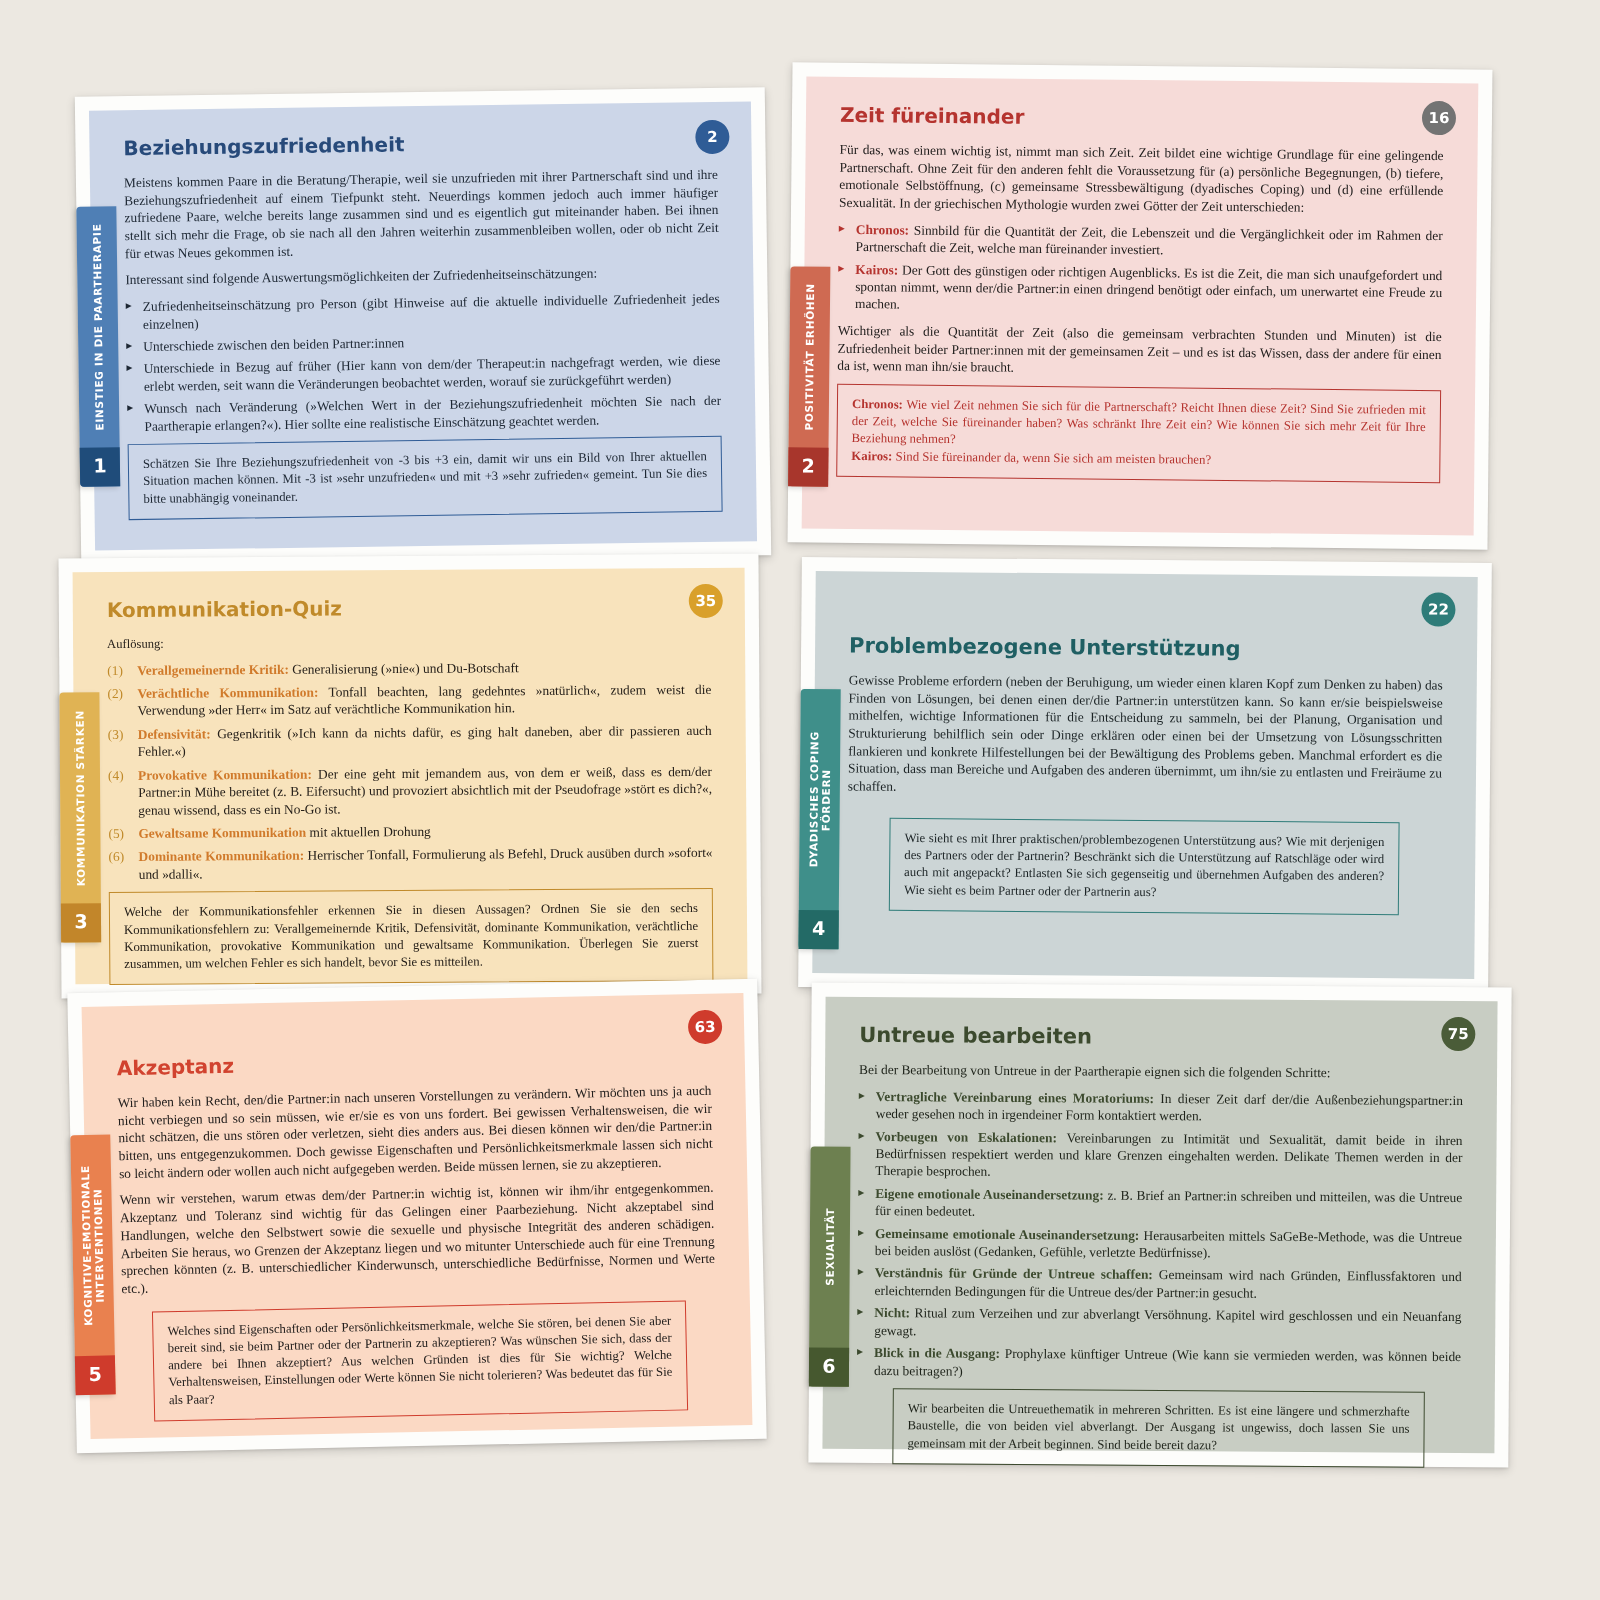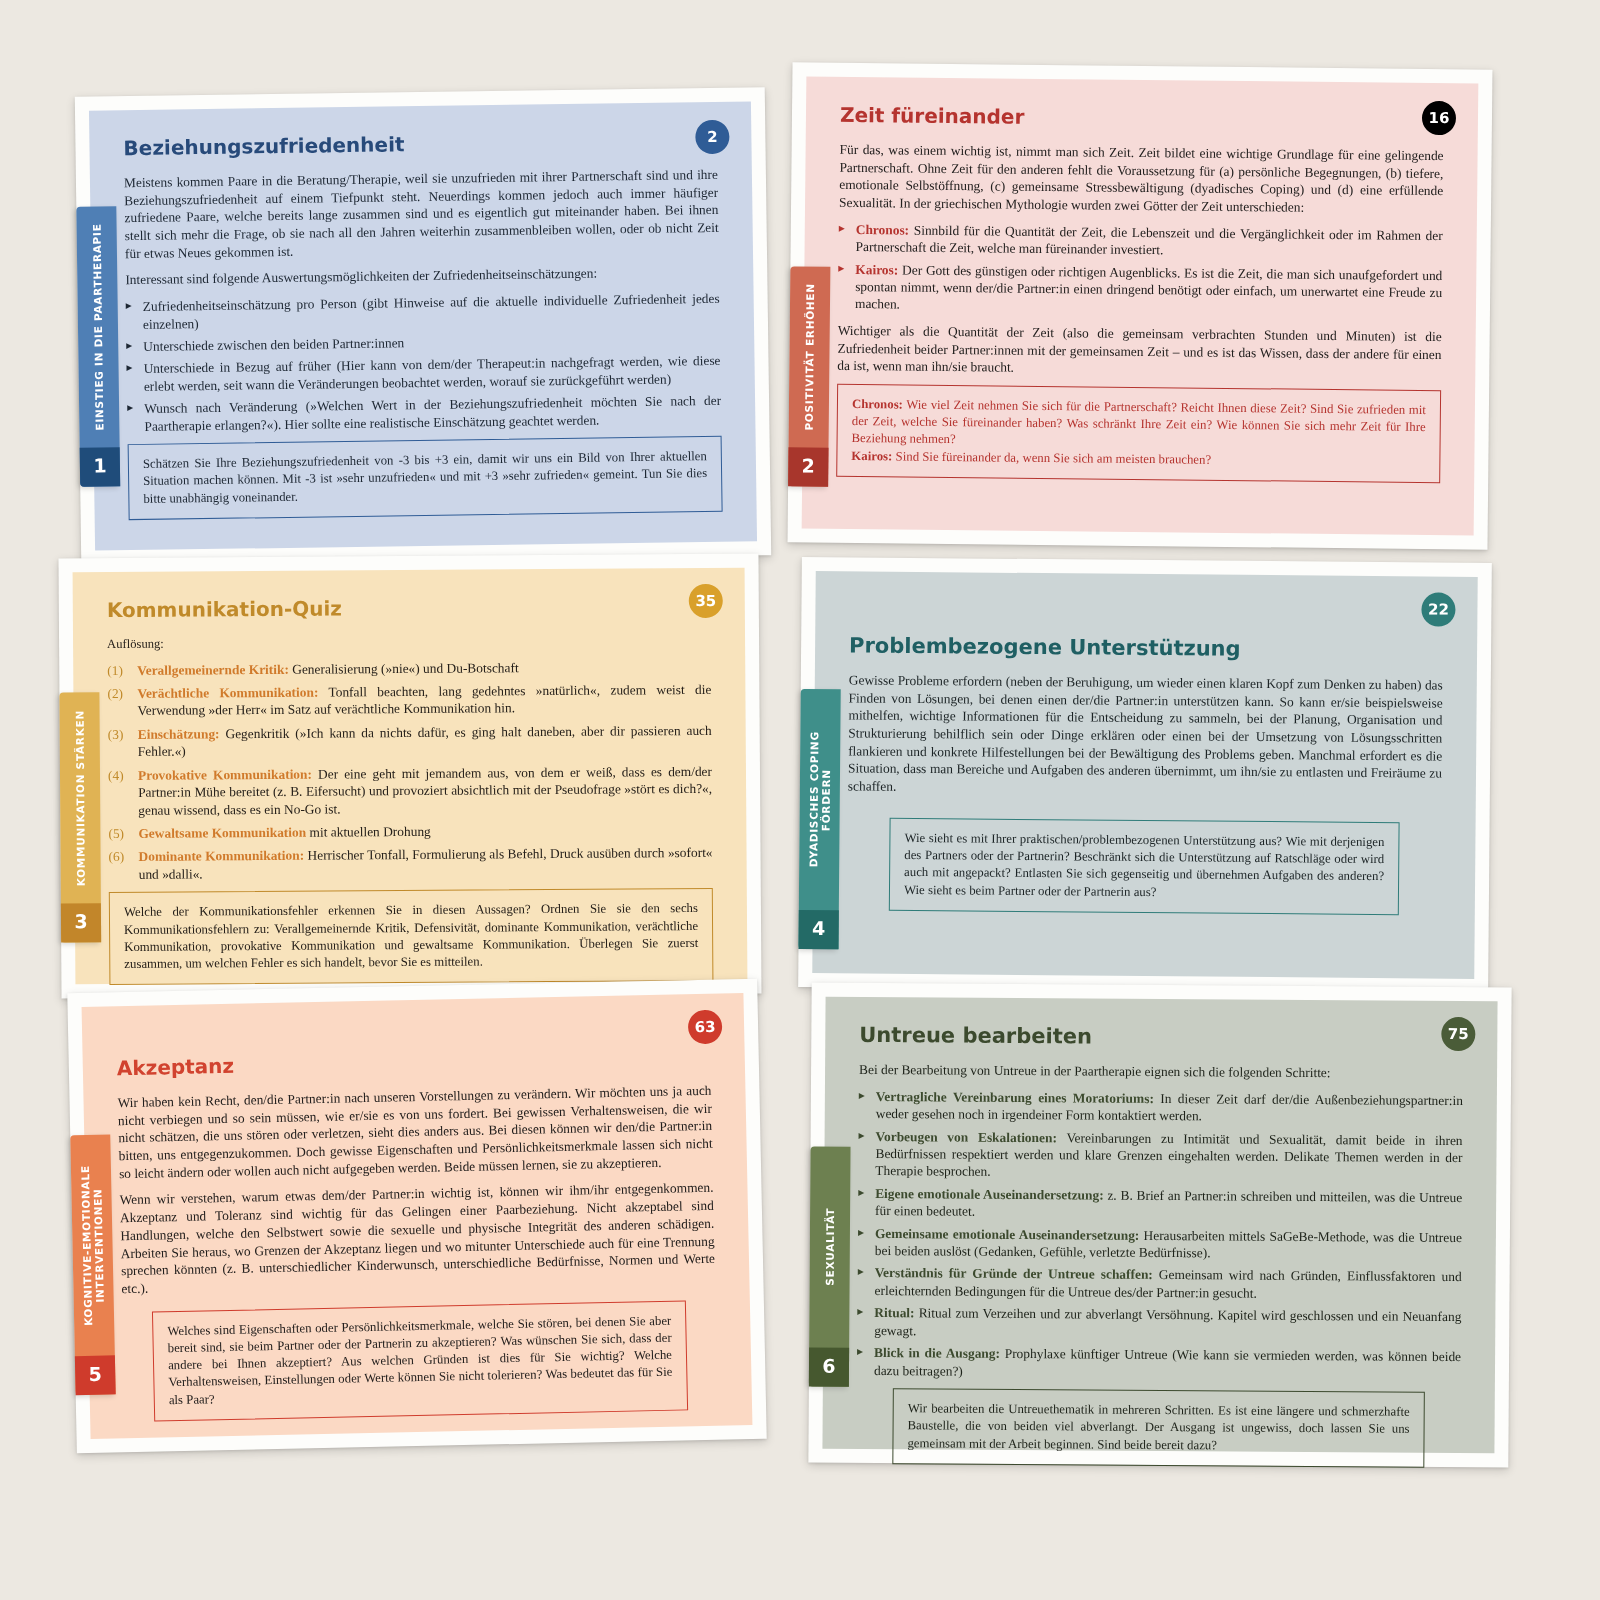--- a/index.html
+++ b/index.html
@@ -107,21 +107,21 @@
   #card1 .qbox{border-color:#2f5c96;color:#1d2733;margin-top:6px;}
 
   
   #card2{
     left:790px;top:66px;width:700px;height:480px;
     transform:rotate(0.6deg);
   }
   #card2 .inner{background:#f6dbd8;}
   #card2 .title{color:#b5342f;}
   #card2 .body{color:#23201f;}
-  #card2 .numbadge{right:22px;top:18px;background:#000000;}
+  #card2 .numbadge{right:22px;top:18px;background:#737373;}
   #card2 .tab{left:-14px;top:190px;height:220px;background:#cf6a52;}
   #card2 .tab .tnum{background:#a8362c;width:100%;text-align:center;padding:7px 0 10px 0;}
   #card2 .qbox{border-color:#b5342f;color:#b5342f;}
   #card2 ul.list li:before{color:#b5342f;}
   #card2 .kw{color:#b5342f;}
 
   
   #card3{
     left:60px;top:556px;width:700px;height:440px;
     transform:rotate(-0.4deg);
@@ -233,21 +233,21 @@
       <div class="tab">
         <div class="tlabel">KOMMUNIKATION STÄRKEN</div>
         <div class="tnum">3</div>
       </div>
       <h2 class="title">Kommunikation-Quiz</h2>
       <div class="body">
         <p class="small">Auflösung:</p>
         <ol class="qlist">
           <li><span class="n">(1)</span><span class="kw">Verallgemeinernde Kritik:</span><span> Generalisierung (»nie«) und Du-Botschaft</span></li>
           <li><span class="n">(2)</span><span class="kw">Verächtliche Kommunikation:</span><span> Tonfall beachten, lang gedehntes »natürlich«, zudem weist die Verwendung »der Herr« im Satz auf verächtliche Kommunikation hin.</span></li>
-          <li><span class="n">(3)</span><span class="kw">Einschätzung:</span><span> Gegenkritik (»Ich kann da nichts dafür, es ging halt daneben, aber dir passieren auch Fehler.«)</span></li>
+          <li><span class="n">(3)</span><span class="kw">Defensivität:</span><span> Gegenkritik (»Ich kann da nichts dafür, es ging halt daneben, aber dir passieren auch Fehler.«)</span></li>
           <li><span class="n">(4)</span><span class="kw">Provokative Kommunikation:</span><span> Der eine geht mit jemandem aus, von dem er weiß, dass es dem/der Partner:in Mühe bereitet (z. B. Eifersucht) und provoziert absichtlich mit der Pseudofrage »stört es dich?«, genau wissend, dass es ein No-Go ist.</span></li>
           <li><span class="n">(5)</span><span class="kw">Gewaltsame Kommunikation</span><span> mit aktuellen Drohung</span></li>
           <li><span class="n">(6)</span><span class="kw">Dominante Kommunikation:</span><span> Herrischer Tonfall, Formulierung als Befehl, Druck ausüben durch »sofort« und »dalli«.</span></li>
         </ol>
         <div class="qbox">Welche der Kommunikationsfehler erkennen Sie in diesen Aussagen? Ordnen Sie sie den sechs Kommunikationsfehlern zu: Verallgemeinernde Kritik, Defensivität, dominante Kommunikation, verächtliche Kommunikation, provokative Kommunikation und gewaltsame Kommunikation. Überlegen Sie zuerst zusammen, um welchen Fehler es sich handelt, bevor Sie es mitteilen.</div>
       </div>
     </div>
   </div>
 
   <div class="card" id="card4">
@@ -290,21 +290,21 @@
       </div>
       <h2 class="title">Untreue bearbeiten</h2>
       <div class="body">
         <p>Bei der Bearbeitung von Untreue in der Paartherapie eignen sich die folgenden Schritte:</p>
         <ul class="list">
           <li><span class="kw">Vertragliche Vereinbarung eines Moratoriums:</span><span> In dieser Zeit darf der/die Außenbeziehungspartner:in weder gesehen noch in irgendeiner Form kontaktiert werden.</span></li>
           <li><span class="kw">Vorbeugen von Eskalationen:</span><span> Vereinbarungen zu Intimität und Sexualität, damit beide in ihren Bedürfnissen respektiert werden und klare Grenzen eingehalten werden. Delikate Themen werden in der Therapie besprochen.</span></li>
           <li><span class="kw">Eigene emotionale Auseinandersetzung:</span><span> z. B. Brief an Partner:in schreiben und mitteilen, was die Untreue für einen bedeutet.</span></li>
           <li><span class="kw">Gemeinsame emotionale Auseinandersetzung:</span><span> Herausarbeiten mittels SaGeBe-Methode, was die Untreue bei beiden auslöst (Gedanken, Gefühle, verletzte Bedürfnisse).</span></li>
           <li><span class="kw">Verständnis für Gründe der Untreue schaffen:</span><span> Gemeinsam wird nach Gründen, Einflussfaktoren und erleichternden Bedingungen für die Untreue des/der Partner:in gesucht.</span></li>
-          <li><span class="kw">Ritual:</span><span> Ritual zum Verzeihen und zur abverlangt Versöhnung. Kapitel wird geschlossen und ein Neuanfang gewagt.</span></li>
+          <li><span class="kw">Nicht:</span><span> Ritual zum Verzeihen und zur abverlangt Versöhnung. Kapitel wird geschlossen und ein Neuanfang gewagt.</span></li>
           <li><span class="kw">Blick in die Ausgang:</span><span> Prophylaxe künftiger Untreue (Wie kann sie vermieden werden, was können beide dazu beitragen?)</span></li>
         </ul>
         <div class="qbox" style="margin:6px 36px 0 36px;">Wir bearbeiten die Untreuethematik in mehreren Schritten. Es ist eine längere und schmerzhafte Baustelle, die von beiden viel abverlangt. Der Ausgang ist ungewiss, doch lassen Sie uns gemeinsam mit der Arbeit beginnen. Sind beide bereit dazu?</div>
       </div>
     </div>
   </div>
 
 </div>
 
 </body></html>

